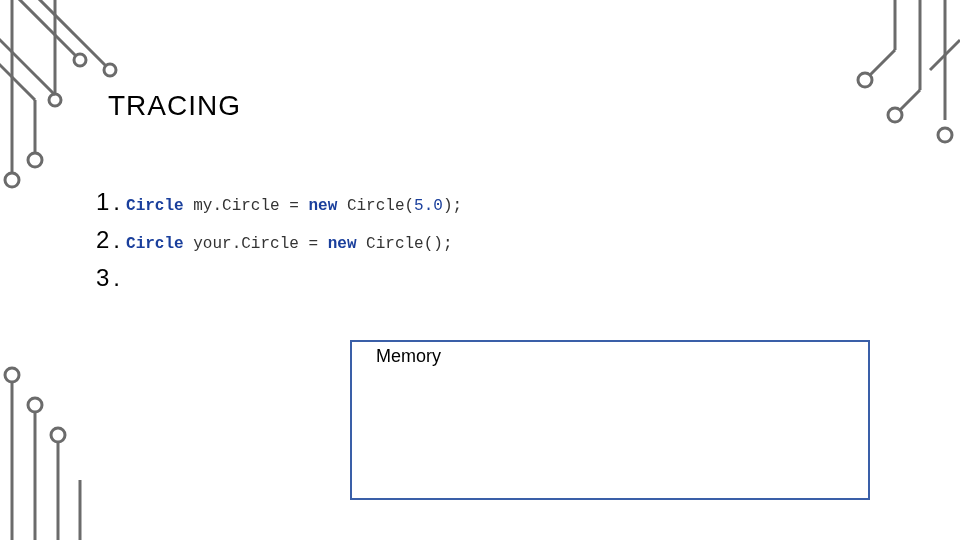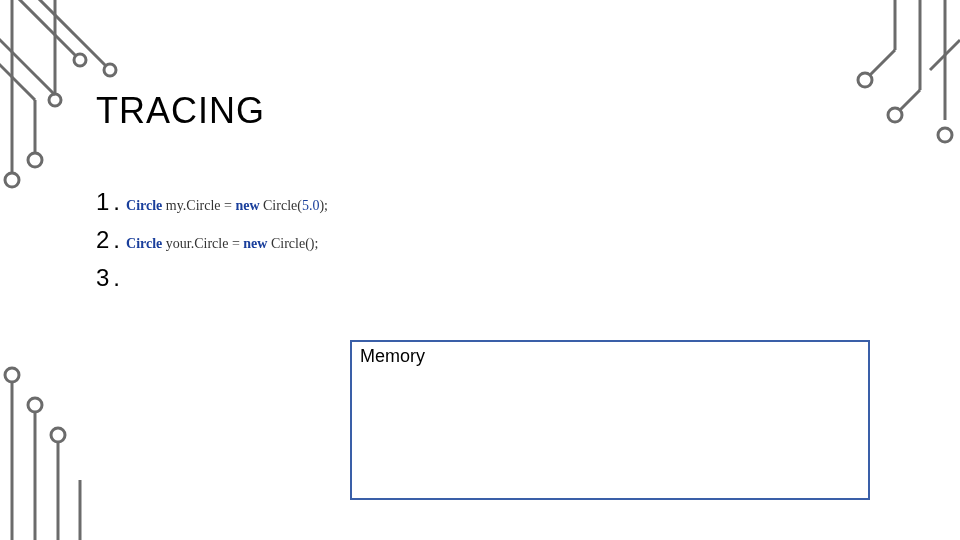--- a/index.html
+++ b/index.html
@@ -1,26 +1,26 @@
 <!DOCTYPE html>
 <html><head>
 <meta charset="utf-8">
 <style>
   html,body{margin:0;padding:0;width:960px;height:540px;background:#fff;font-family:Arial,Helvetica,sans-serif;overflow:hidden;position:relative}
   .slide{position:relative;width:960px;height:540px}
-  .title{position:absolute;left:96px;top:90px;font-size:36px;letter-spacing:1px;color:#000}
+  .title{position:absolute;left:108px;top:90px;font-size:28px;letter-spacing:1px;color:#000}
   .code-block{position:absolute;left:96px;top:185px;font-size:20px;line-height:34px;color:#333}
   .code-block .row{display:flex;align-items:baseline}
   .num{font-family:Arial,Helvetica,sans-serif;font-size:24px;color:#000;margin-right:4px}
   .dot{font-family:Arial,Helvetica,sans-serif;font-size:24px;color:#000;margin-right:6px}
-  .code{font-family:Liberation Serif, serif;font-size:14px;white-space:pre}
+  .code{font-family:Liberation Mono, monospace;font-size:16px;white-space:pre}
   .kw{color:#1a3f9c;font-weight:bold}
   .lit{color:#1a3f9c}
   .memory-box{position:absolute;left:350px;top:340px;width:520px;height:160px;border:2px solid #3a5fa8;box-sizing:border-box}
-  .memory-label{position:absolute;left:8px;top:4px;font-size:18px;color:#000}
+  .memory-label{position:absolute;left:24px;top:4px;font-size:18px;color:#000}
   svg.decor{position:absolute;pointer-events:none}
   .decor line,.decor circle{stroke:#6b6b6b;stroke-width:3;fill:none}
   .decor .filled{fill:#fff}
 </style>
 </head>
 <body>
 
 <div class="slide">
 
   <svg class="decor" style="left:0;top:0" width="220" height="220">

